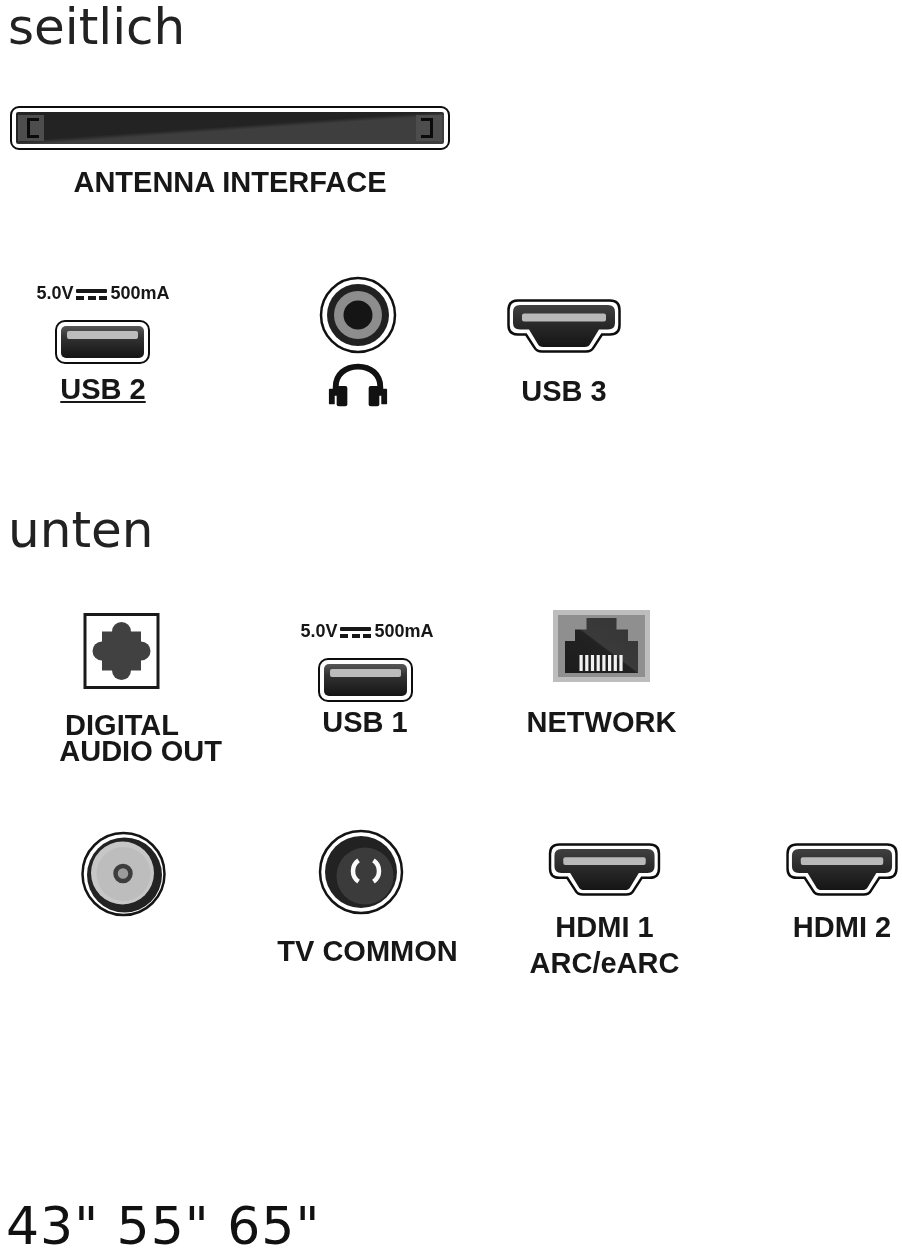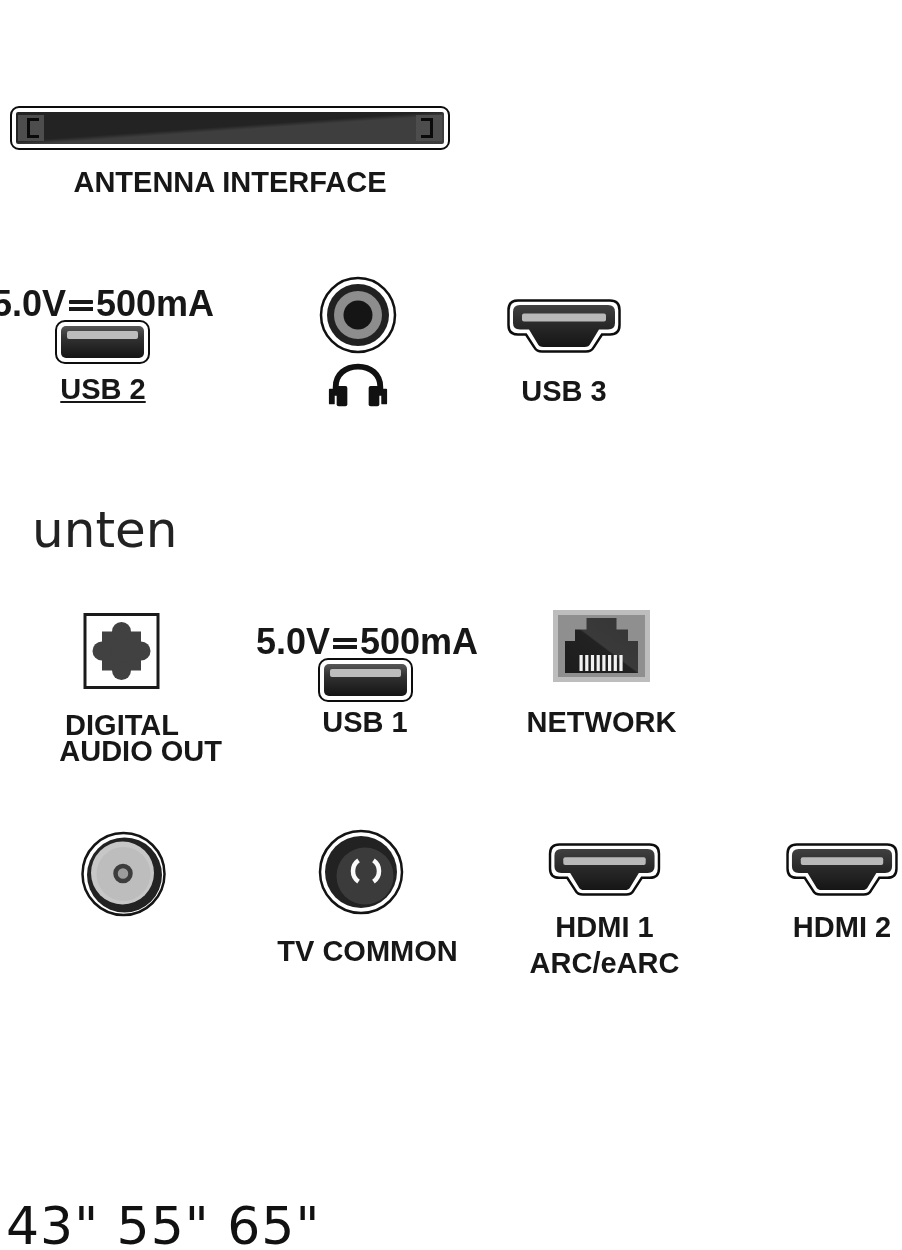--- a/index.html
+++ b/index.html
@@ -7,41 +7,41 @@
     position:relative;width:902px;height:1250px;background:#fff;overflow:hidden;
     font-family:"Liberation Sans","DejaVu Sans",sans-serif;color:#1b1b1b;
   }
   .abs{position:absolute;}
   
   .section-title{
     font-family:"DejaVu Sans","Liberation Sans",sans-serif;
     font-weight:400;font-size:50px;line-height:1.0;color:#222;letter-spacing:0;
   }
   .t-side{left:8px;top:2px;}
-  .t-unten{left:8px;top:505px;margin-left:24px;}
+  .t-unten{left:8px;top:505px;}
   
   .port-label{
     font-weight:700;font-size:29px;line-height:1.05;text-align:center;color:#171717;
   }
   .ci-label{left:10px;top:167px;width:440px;}
   .l-usb2{left:30px;top:374px;width:146px;text-decoration:underline;}
   .l-usb3{left:507px;top:376px;width:114px;text-align:center;}
   .l-dig1{left:32px;top:710px;width:180px;}
   .l-dig2{left:22px;top:736px;width:200px;text-align:right;}
   .l-usb1{left:292px;top:707px;width:146px;}
   .l-net{left:510px;top:707px;width:183px;}
   .l-sat{left:34px;top:934px;width:178px;}
   .l-ant{left:270px;top:936px;width:195px;}
   .l-hdmi1{left:548px;top:912px;width:113px;}
   .l-arc{left:523px;top:948px;width:163px;}
   .l-hdmi2{left:779px;top:912px;width:126px;}
   
   .volt-label{
     display:flex;align-items:center;justify-content:center;
-    font-weight:700;font-size:36px;color:#171717;
+    font-weight:700;font-size:18px;color:#171717;
   }
   .v2{left:8px;top:283px;width:190px;}
   .v1{left:272px;top:621px;width:190px;}
   .dc-symbol{display:inline-flex;flex-direction:column;gap:3px;width:31px;margin:2px 3px 0 3px;}
   .dc-solid{height:4px;background:#171717;border-radius:1px;}
   .dc-dashes{display:flex;justify-content:space-between;}
   .dc-dashes i{display:block;width:8px;height:4px;background:#171717;}
   
   .ci-slot{
     left:10px;top:106px;width:440px;height:44px;box-sizing:border-box;
@@ -89,20 +89,21 @@
   .sizes{
     left:6px;top:1196px;font-family:"DejaVu Sans","Liberation Sans",sans-serif;
     font-weight:400;font-size:52px;color:#111;letter-spacing:1px;
   }
 </style>
 </head>
 <body>
 
 <div class="canvas">
 
+  <div class="abs section-title t-side">seitlich</div>
 
   <div class="abs ci-slot">
     <div class="ci-inner">
       <div class="ci-cap left"></div>
       <div class="ci-cap right"></div>
     </div>
   </div>
   <div class="abs port-label ci-label">ANTENNA INTERFACE</div>
 
   <div class="abs volt-label v2">

